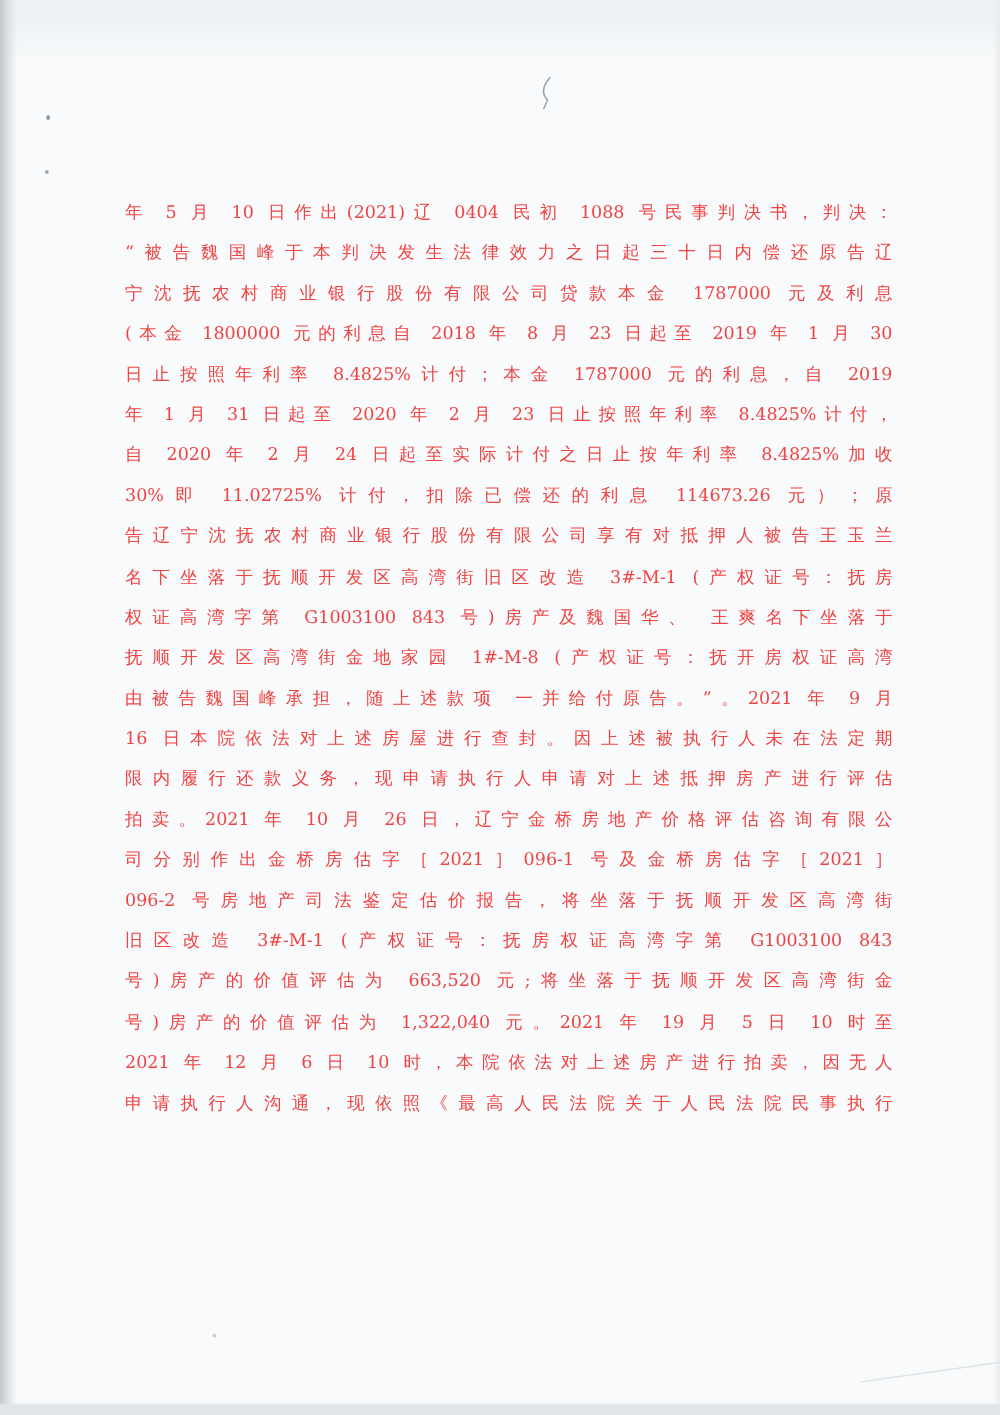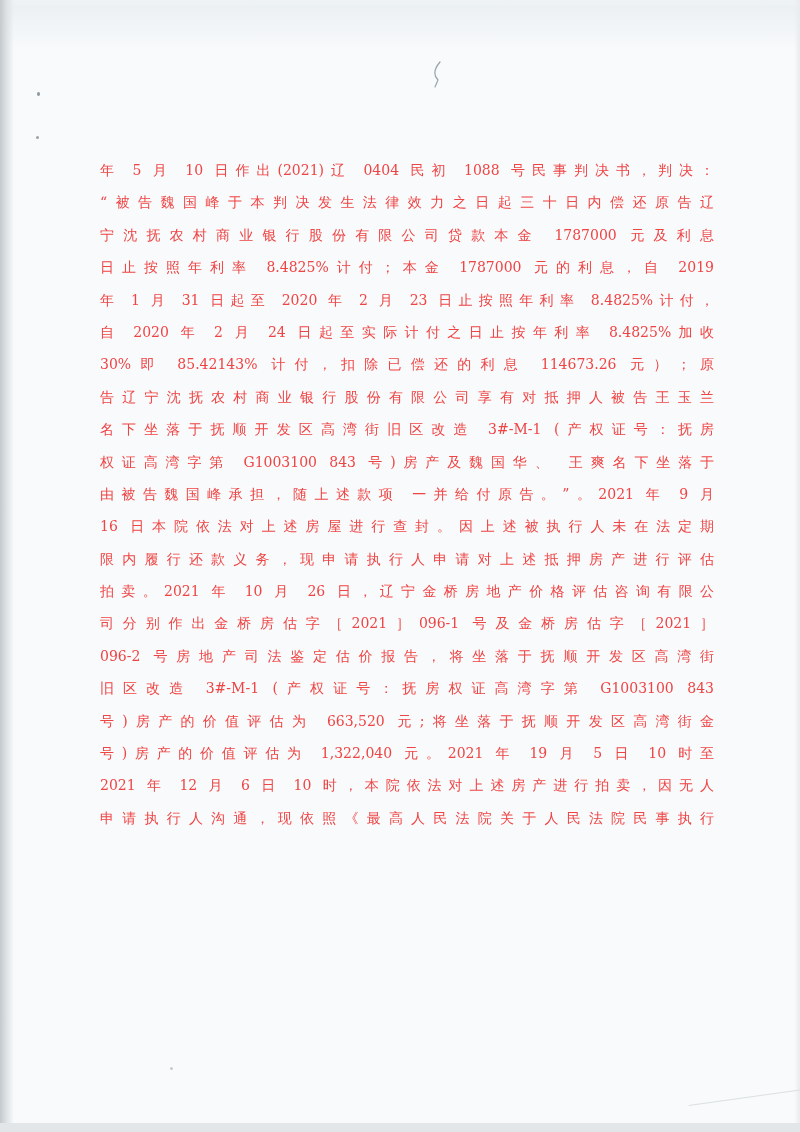--- a/index.html
+++ b/index.html
@@ -85,27 +85,29 @@
   </svg>
 </div>
 <div class="speck speck-1"></div>
 <div class="speck speck-2"></div>
 <div class="speck speck-3"></div>
 
 <div class="textblock">
   <div class="line">年 5 月 10 日作出(2021)辽 0404 民初 1088 号民事判决书，判决：</div>
   <div class="line">“被告魏国峰于本判决发生法律效力之日起三十日内偿还原告辽</div>
   <div class="line">宁沈抚农村商业银行股份有限公司贷款本金 1787000 元及利息</div>
+  <div class="line">(本金 1800000 元的利息自 2018 年 8 月 23 日起至 2019 年 1 月 30</div>
   <div class="line">日止按照年利率 8.4825%计付；本金 1787000 元的利息，自 2019</div>
   <div class="line">年 1 月 31 日起至 2020 年 2 月 23 日止按照年利率 8.4825%计付，</div>
   <div class="line">自 2020 年 2 月 24 日起至实际计付之日止按年利率 8.4825%加收</div>
-  <div class="line">30%即 85.42143% 计付，扣除已偿还的利息 114673.26 元）；原</div>
+  <div class="line">30%即 11.02725% 计付，扣除已偿还的利息 114673.26 元）；原</div>
   <div class="line">告辽宁沈抚农村商业银行股份有限公司享有对抵押人被告王玉兰</div>
   <div class="line">名下坐落于抚顺开发区高湾街旧区改造 3#-M-1 (产权证号：抚房</div>
   <div class="line">权证高湾字第 G1003100 843 号)房产及魏国华、 王爽名下坐落于</div>
+  <div class="line">抚顺开发区高湾街金地家园 1#-M-8 (产权证号：抚开房权证高湾</div>
   <div class="line">由被告魏国峰承担，随上述款项 一并给付原告。”。2021 年 9 月</div>
   <div class="line">16 日本院依法对上述房屋进行查封。因上述被执行人未在法定期</div>
   <div class="line">限内履行还款义务，现申请执行人申请对上述抵押房产进行评估</div>
   <div class="line">拍卖。2021 年 10 月 26 日，辽宁金桥房地产价格评估咨询有限公</div>
   <div class="line">司分别作出金桥房估字［2021］096-1 号及金桥房估字［2021］</div>
   <div class="line">096-2 号房地产司法鉴定估价报告，将坐落于抚顺开发区高湾街</div>
   <div class="line">旧区改造 3#-M-1 (产权证号：抚房权证高湾字第 G1003100 843</div>
   <div class="line">号)房产的价值评估为 663,520 元;将坐落于抚顺开发区高湾街金</div>
   <div class="line">号)房产的价值评估为 1,322,040 元。2021 年 19 月 5 日 10 时至</div>
   <div class="line">2021 年 12 月 6 日 10 时，本院依法对上述房产进行拍卖，因无人</div>

